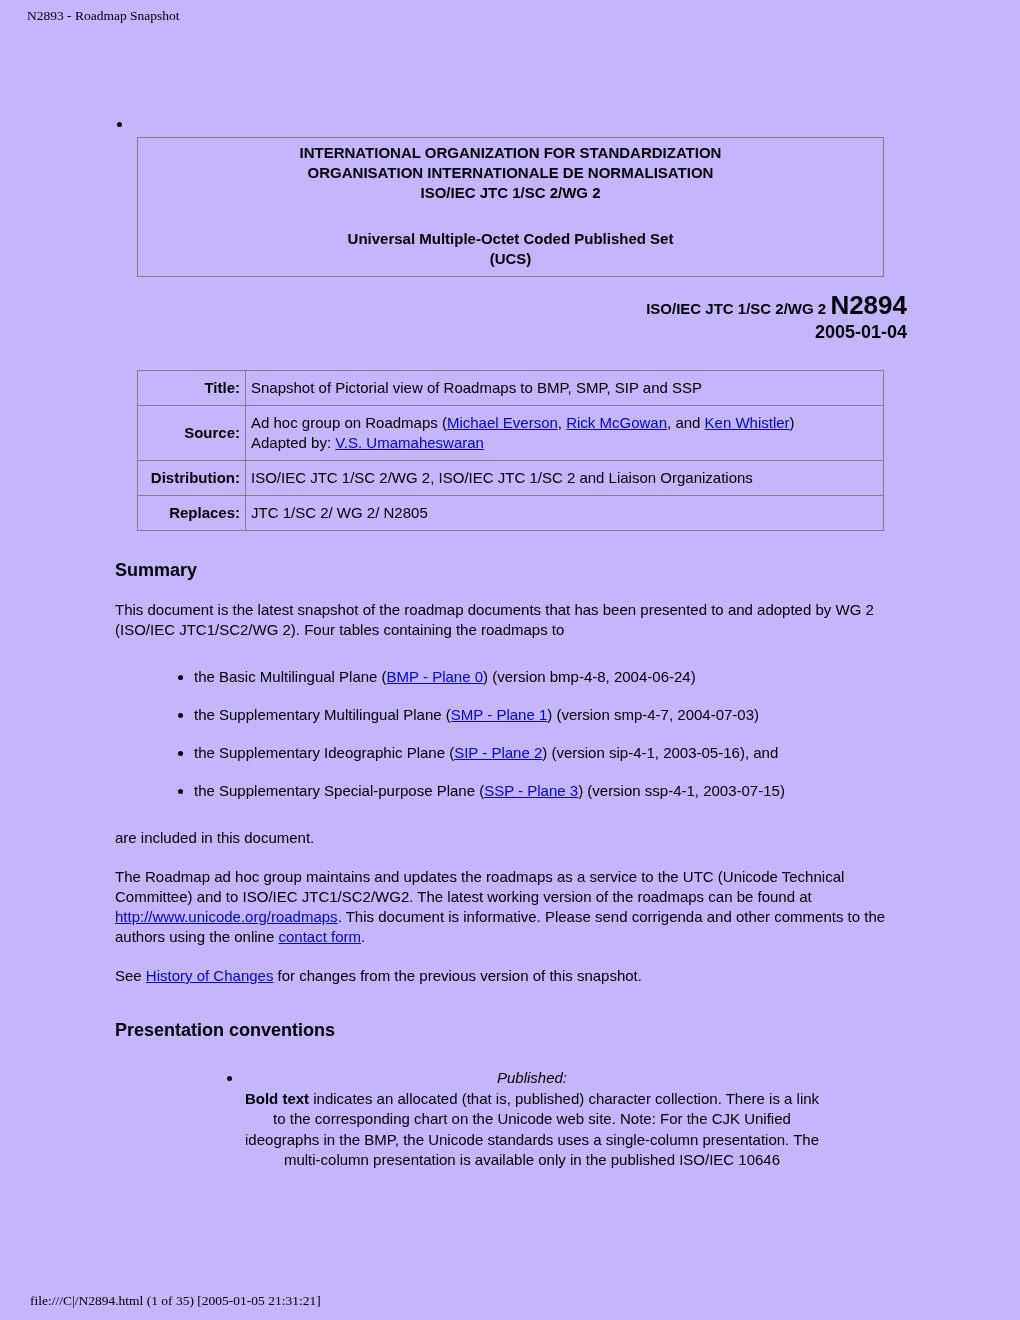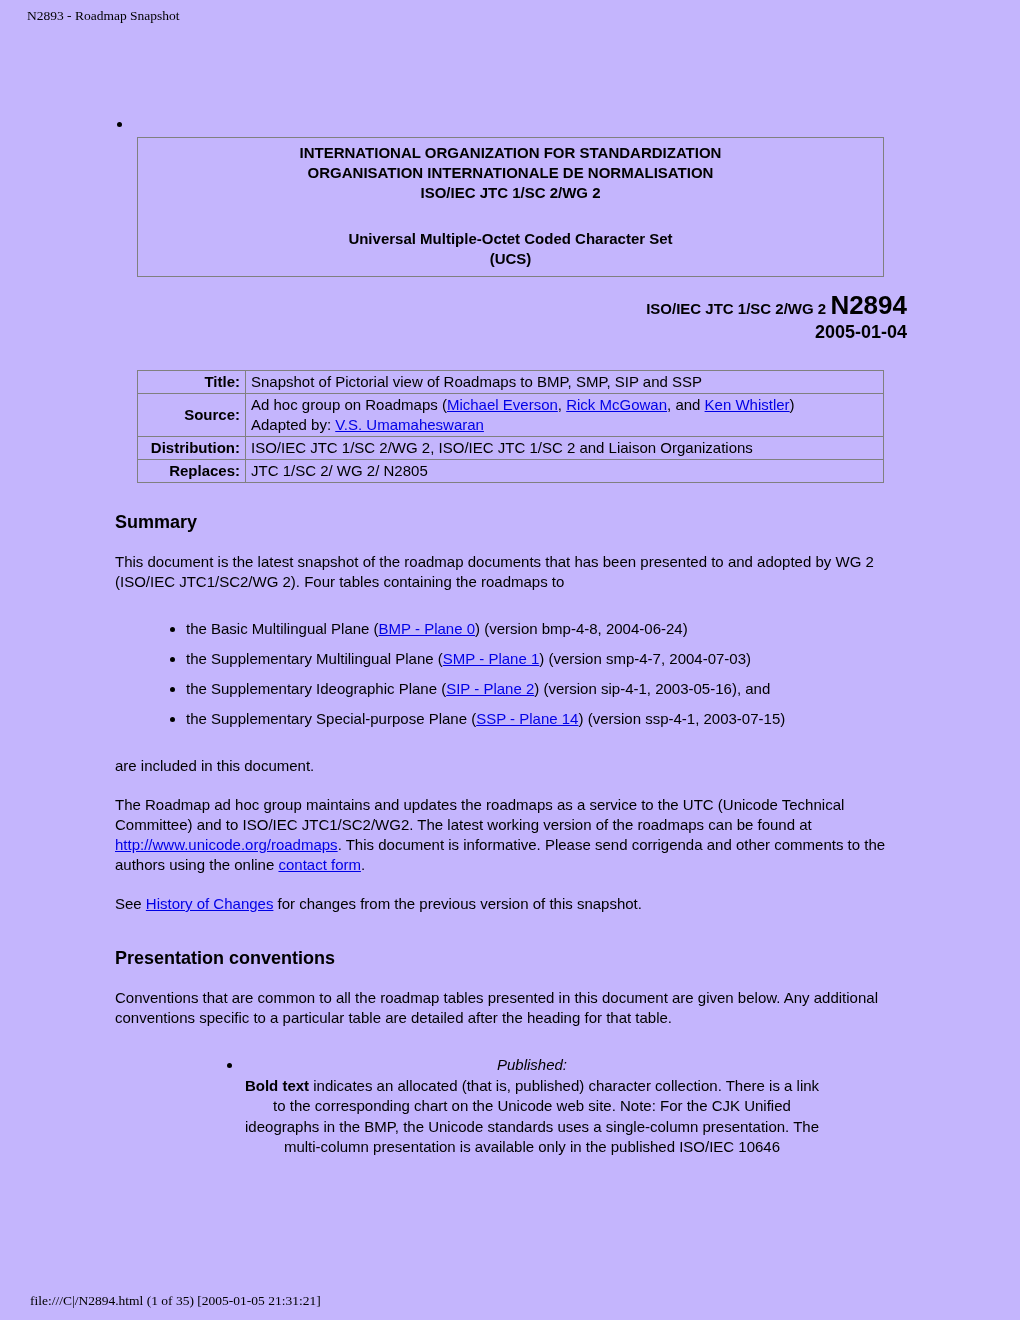--- a/index.html
+++ b/index.html
@@ -44,33 +44,33 @@
   .doc-number { font-size: 26px; font-weight: bold; }
   .doc-date { text-align: right; font-size: 18px; font-weight: bold; margin: 1px 0 27px 0; }
   table.meta-table {
     margin-left: 22px; width: 747px;
     border-collapse: collapse;
     font-size: 15px;
     border: 1px solid #808080;
   }
   table.meta-table th, table.meta-table td {
     border: 1px solid #808080;
-    padding: 1px 5px;
+    padding: 7px 5px;
     line-height: 20px;
   }
   table.meta-table th {
     width: 108px; text-align: right; font-weight: bold;
     vertical-align: middle; white-space: nowrap;
   }
   table.meta-table td { text-align: left; }
   h2 { font-size: 18px; font-weight: bold; margin: 29px 0 18px 0; }
   h2.second { margin-top: 34px; }
   p { margin: 19px 0; line-height: 20px; }
   ul.plane-list { margin: 26px 0; padding-left: 63px; }
-  ul.plane-list li { line-height: 22px; margin: 8px; }
+  ul.plane-list li { line-height: 22px; margin: 16px; }
   ul.conventions-list { margin: 27px 0; padding-left: 128px; }
   ul.conventions-list li { width: 578px; line-height: 20.5px; text-align: center; }
   a, .seg-link { color: var(--link); text-decoration: underline; cursor: pointer; }
   .seg-b { font-weight: bold; margin-top: 48px; }
   .seg-i { font-style: italic; }
 </style>
 </head>
 <body>
 
 <div class="page">
@@ -79,21 +79,21 @@
 
   <div class="content">
 
     <div class="stray-bullet"></div>
 
     <div class="org-box">
       <div>INTERNATIONAL ORGANIZATION FOR STANDARDIZATION</div>
       <div>ORGANISATION INTERNATIONALE DE NORMALISATION</div>
       <div>ISO/IEC JTC 1/SC 2/WG 2</div>
       <div class="org-spacer"></div>
-      <div>Universal Multiple-Octet Coded Character Set</div>
+      <div>Universal Multiple-Octet Coded Published Set</div>
       <div>(UCS)</div>
     </div>
 
     <div class="doc-id">
       <span class="committee">ISO/IEC JTC 1/SC 2/WG 2</span>
       <span class="doc-number">N2894</span>
     </div>
     <div class="doc-date">2005-01-04</div>
 
     <table class="meta-table">
@@ -121,32 +121,31 @@
     </table>
 
     <h2>Summary</h2>
 
     <p>This document is the latest snapshot of the roadmap documents that has been presented to and adopted by WG 2 (ISO/IEC JTC1/SC2/WG 2). Four tables containing the roadmaps to</p>
 
     <ul class="plane-list">
       <li><span>the Basic Multilingual Plane (</span><a class="seg-link" href="#">BMP - Plane 0</a><span>) (version bmp-4-8, 2004-06-24)</span></li>
       <li><span>the Supplementary Multilingual Plane (</span><a class="seg-link" href="#">SMP - Plane 1</a><span>) (version smp-4-7, 2004-07-03)</span></li>
       <li><span>the Supplementary Ideographic Plane (</span><a class="seg-link" href="#">SIP - Plane 2</a><span>) (version sip-4-1, 2003-05-16), and</span></li>
-      <li><span>the Supplementary Special-purpose Plane (</span><a class="seg-link" href="#">SSP - Plane 14</a><span>) (version ssp-4-1, 2003-07-15)</span></li>
+      <li><span>the Supplementary Special-purpose Plane (</span><a class="seg-link" href="#">SSP - Plane 3</a><span>) (version ssp-4-1, 2003-07-15)</span></li>
     </ul>
 
     <p>are included in this document.</p>
 
     <p><span>The Roadmap ad hoc group maintains and updates the roadmaps as a service to the UTC (Unicode Technical Committee) and to ISO/IEC JTC1/SC2/WG2. The latest working version of the roadmaps can be found at </span><a class="seg-link" href="#">http://www.unicode.org/roadmaps</a><span>. This document is informative. Please send corrigenda and other comments to the authors using the online </span><a class="seg-link" href="#">contact form</a><span>.</span></p>
 
     <p><span>See </span><a class="seg-link" href="#">History of Changes</a><span> for changes from the previous version of this snapshot.</span></p>
 
     <h2 class="second">Presentation conventions</h2>
 
-    <p>Conventions that are common to all the roadmap tables presented in this document are given below. Any additional conventions specific to a particular table are detailed after the heading for that table.</p>
 
     <ul class="conventions-list">
       <li><span class="seg-i">Published:</span><br><span class="seg-b">Bold text</span><span> indicates an allocated (that is, published) character collection. There is a link to the corresponding chart on the Unicode web site. Note: For the CJK Unified ideographs in the BMP, the Unicode standards uses a single-column presentation. The multi-column presentation is available only in the published ISO/IEC 10646</span></li>
     </ul>
 
   </div>
 
   <div class="print-footer">file:///C|/N2894.html (1 of 35) [2005-01-05 21:31:21]</div>
 
 </div>

